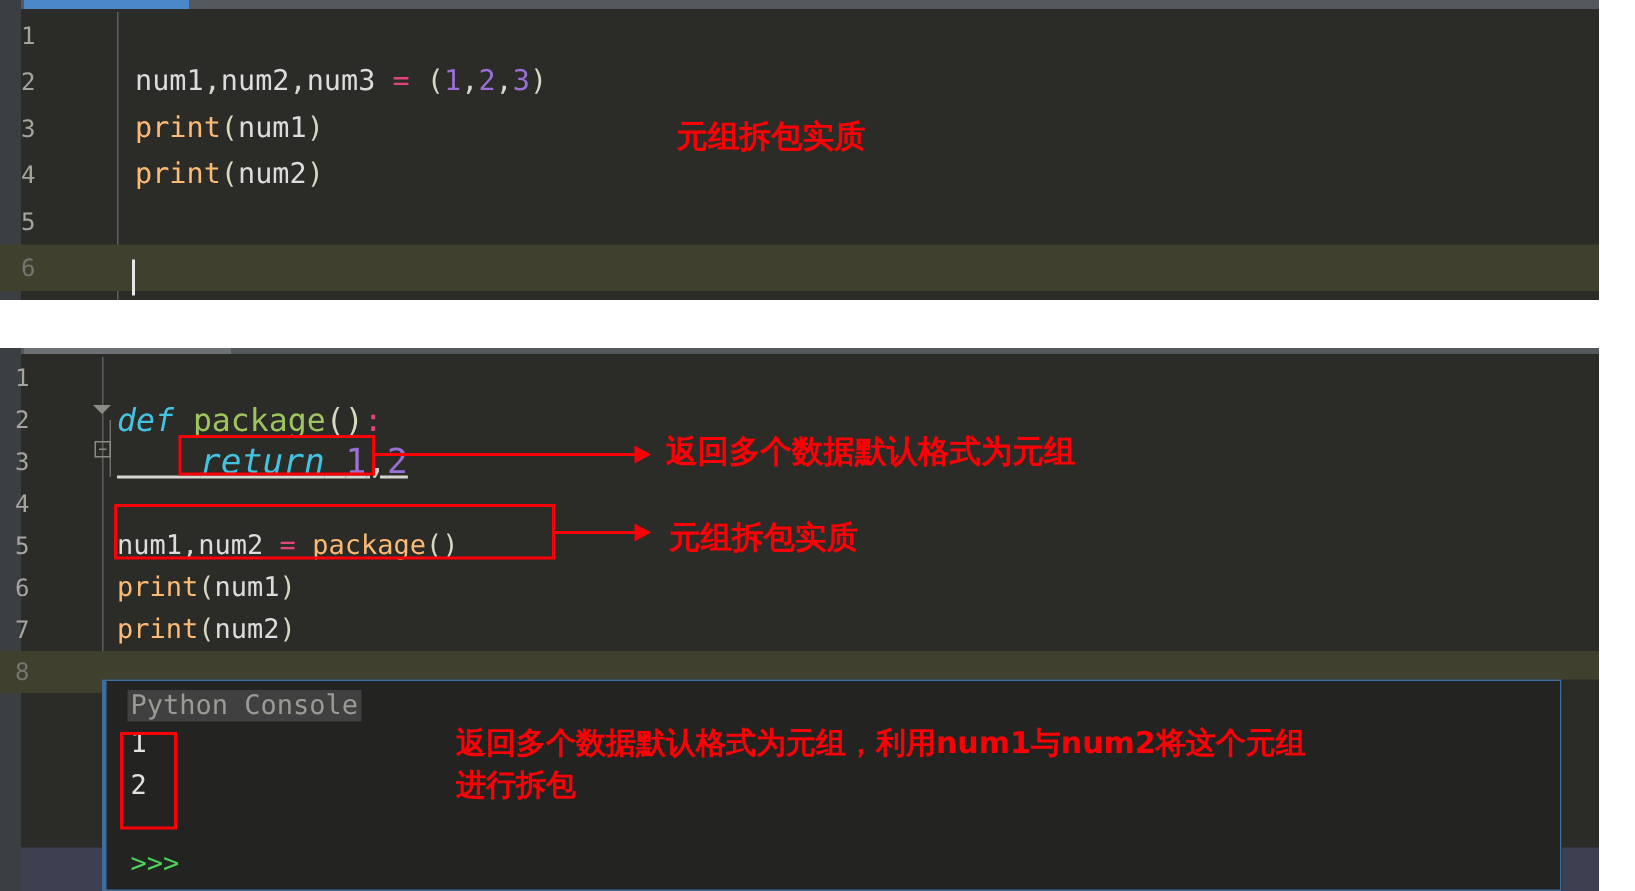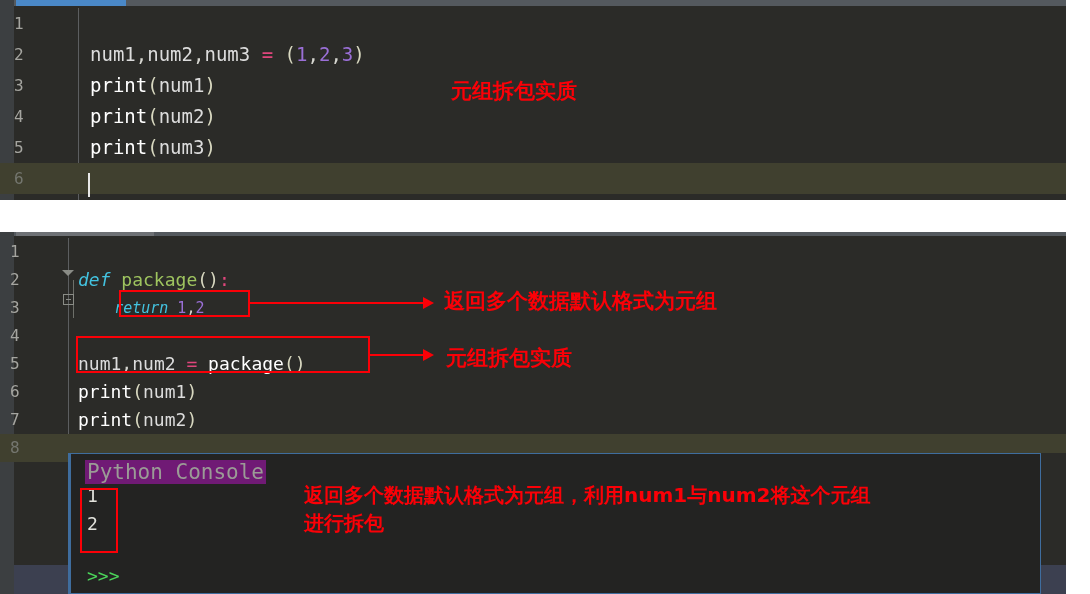--- a/index.html
+++ b/index.html
@@ -73,21 +73,21 @@
     font-family: "DejaVu Sans Mono", "Liberation Mono", monospace;
   }
   .vsep {
     position: absolute;
     width: 1px;
     background: #5c5e60;
   }
 
   
   .t-id    { color: #dcdcdc; }
-  .t-fn    { color: #ffffff; }
+  .t-fn    { color: #fdba74; }
   .t-eq    { color: #e0467c; }
   .t-num   { color: #9a6fd6; }
   .t-paren { color: #d8d8c0; }
   .t-kw    { color: #43c3e0; font-style: italic; }
   .t-def   { color: #9ec45f; }
   .t-colon { color: #e0467c; }
   .t-punct { color: #d6d6d0; }
 
   .caret {
     position: absolute;
@@ -155,23 +155,23 @@
     position: absolute;
     background: #232322;
     border: 1px solid #3f6d9e;
     border-left: 3px solid #3f6d9e;
     box-sizing: border-box;
   }
   .console-title {
     position: absolute;
     left: 14px;
     top: 6px;
-    font-size: 21px;
+    font-size: 18px;
     color: #9b9b96;
-    background: #701a75;
+    background: #404040;
     padding: 0 2px;
     font-family: "DejaVu Sans Mono", "Liberation Mono", monospace;
   }
   .console-out {
     position: absolute;
     left: 16px;
     font-size: 18px;
     color: #e2e2dc;
     font-family: "DejaVu Sans Mono", "Liberation Mono", monospace;
   }
@@ -200,41 +200,41 @@
   <div class="tab-strip-dark" style="left:14px; width:1052px;"></div>
   <div class="tab-strip" style="left:16px; width:110px;"></div>
 
   <div class="vsep" style="left:78px; top:8px; height:192px;"></div>
 
   <div class="code-area" id="code1" style="top:8px;">
       <div class="code-line" style="height: 31px; line-height: 31px;"><span class="gutter-num" style="padding-left: 14px;">1</span><span class="code-text" style="left: 90px; font-size: 19px;"></span></div>
       <div class="code-line" style="height: 31px; line-height: 31px;"><span class="gutter-num" style="padding-left: 14px;">2</span><span class="code-text" style="left: 90px; font-size: 19px;"><span class="t-id">num1</span><span class="t-punct">,</span><span class="t-id">num2</span><span class="t-punct">,</span><span class="t-id">num3</span><span class="t-punct"> </span><span class="t-eq">=</span><span class="t-punct"> </span><span class="t-paren">(</span><span class="t-num">1</span><span class="t-punct">,</span><span class="t-num">2</span><span class="t-punct">,</span><span class="t-num">3</span><span class="t-paren">)</span></span></div>
       <div class="code-line" style="height: 31px; line-height: 31px;"><span class="gutter-num" style="padding-left: 14px;">3</span><span class="code-text" style="left: 90px; font-size: 19px;"><span class="t-fn">print</span><span class="t-paren">(</span><span class="t-id">num1</span><span class="t-paren">)</span></span></div>
       <div class="code-line" style="height: 31px; line-height: 31px;"><span class="gutter-num" style="padding-left: 14px;">4</span><span class="code-text" style="left: 90px; font-size: 19px;"><span class="t-fn">print</span><span class="t-paren">(</span><span class="t-id">num2</span><span class="t-paren">)</span></span></div>
-      <div class="code-line" style="height: 31px; line-height: 31px;"><span class="gutter-num" style="padding-left: 14px;">5</span><span class="code-text" style="left: 90px; font-size: 19px;"><span class="t-fn">print</span><span class="t-paren">(</span><span class="t-id">num3</span><span class="t-paren">)</span></span></div>
+      <div class="code-line" style="height: 31px; line-height: 31px;"><span class="gutter-num" style="padding-left: 14px;">5</span></div>
       <div class="code-line current" style="height: 31px; line-height: 31px;"><span class="gutter-num dim" style="padding-left: 14px;">6</span><span class="code-text" style="left: 90px; font-size: 19px;"></span></div>
     </div>
 
   <div class="caret" style="left:88px; top:173px; height:24px;"></div>
 </div>
 
 <div class="anno-text" style="left:451px; top:77px; font-size:21px;">元组拆包实质</div>
 
 <div class="panel" id="panel2" style="left:0px; top:232px; width:1066px; height:362px;">
 
   <div class="left-rail"></div>
   <div class="tab-strip-dark" style="left:14px; width:1052px; height:4px;"></div>
   <div class="tab-strip" style="left:16px; width:138px; height:4px; background:#6e7175;"></div>
 
   <div class="vsep" style="left:68px; top:6px; height:216px;"></div>
 
   <div class="code-area" id="code2" style="top:6px;">
       <div class="code-line" style="height: 28px; line-height: 28px;"><span class="gutter-num" style="padding-left: 10px;">1</span><span class="code-text" style="left: 78px; font-size: 18px;"></span></div>
-      <div class="code-line" style="height: 28px; line-height: 28px;"><span class="gutter-num" style="padding-left: 10px;">2</span><span class="code-text" style="left: 78px; font-size: 18px;"><span class="t-kw">def</span><span class="t-punct"> </span><span class="t-def">package</span><span class="t-paren">(</span><span class="t-paren">)</span><span class="t-colon">:</span></span></div>
-      <div class="code-line" style="height: 28px; line-height: 28px;"><span class="gutter-num" style="padding-left: 10px;">3</span><span class="code-text" style="left: 78px; font-size: 15px;"><span class="t-punct">    </span><span class="t-kw">return</span><span class="t-punct"> </span><span class="t-num">1</span><span class="t-punct">,</span><span class="t-num">2</span></span></div>
+      <div class="code-line" style="height: 28px; line-height: 28px;"><span class="gutter-num" style="padding-left: 10px;">2</span><span class="code-text" style="left: 78px; font-size: 21px;"><span class="t-kw">def</span><span class="t-punct"> </span><span class="t-def">package</span><span class="t-paren">(</span><span class="t-paren">)</span><span class="t-colon">:</span></span></div>
+      <div class="code-line" style="height: 28px; line-height: 28px;"><span class="gutter-num" style="padding-left: 10px;">3</span><span class="code-text" style="left: 78px; font-size: 23px; text-decoration: underline;"><span class="t-punct">    </span><span class="t-kw">return</span><span class="t-punct"> </span><span class="t-num">1</span><span class="t-punct">,</span><span class="t-num">2</span></span></div>
       <div class="code-line" style="height: 28px; line-height: 28px;"><span class="gutter-num" style="padding-left: 10px;">4</span><span class="code-text" style="left: 78px; font-size: 18px;"></span></div>
       <div class="code-line" style="height: 28px; line-height: 28px;"><span class="gutter-num" style="padding-left: 10px;">5</span><span class="code-text" style="left: 78px; font-size: 18px;"><span class="t-id">num1</span><span class="t-punct">,</span><span class="t-id">num2</span><span class="t-punct"> </span><span class="t-eq">=</span><span class="t-punct"> </span><span class="t-fn">package</span><span class="t-paren">(</span><span class="t-paren">)</span></span></div>
       <div class="code-line" style="height: 28px; line-height: 28px;"><span class="gutter-num" style="padding-left: 10px;">6</span><span class="code-text" style="left: 78px; font-size: 18px;"><span class="t-fn">print</span><span class="t-paren">(</span><span class="t-id">num1</span><span class="t-paren">)</span></span></div>
       <div class="code-line" style="height: 28px; line-height: 28px;"><span class="gutter-num" style="padding-left: 10px;">7</span><span class="code-text" style="left: 78px; font-size: 18px;"><span class="t-fn">print</span><span class="t-paren">(</span><span class="t-id">num2</span><span class="t-paren">)</span></span></div>
       <div class="code-line current" style="height: 28px; line-height: 28px;"><span class="gutter-num dim" style="padding-left: 10px;">8</span><span class="code-text" style="left: 78px; font-size: 18px;"></span></div>
     </div>
 
   <div class="fold-rail" style="left:73px; top:48px; height:38px;"></div>
   <div class="fold-tri" style="left:62px; top:38px;"></div>
   <div class="fold-mark" style="left:63px; top:62px;"></div>

